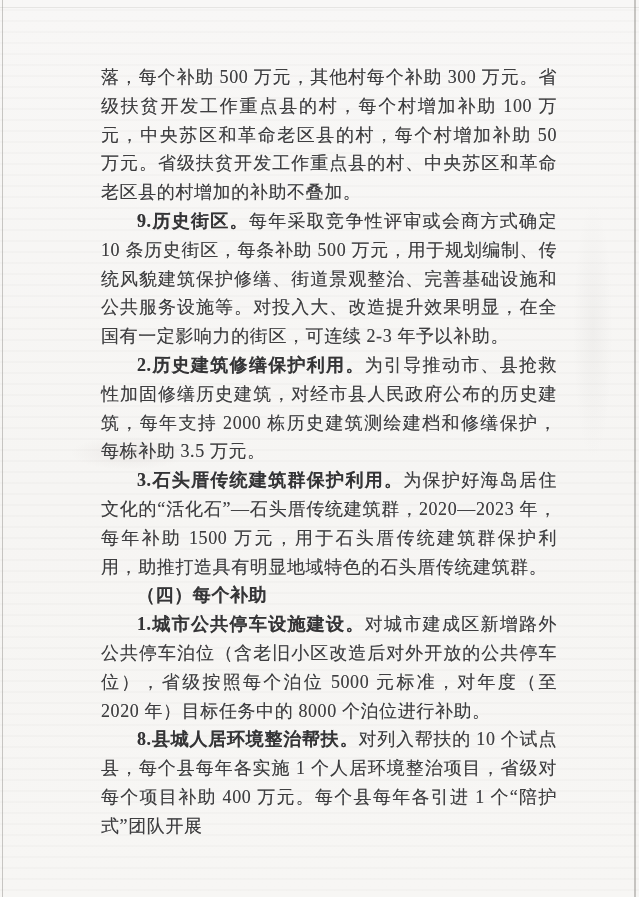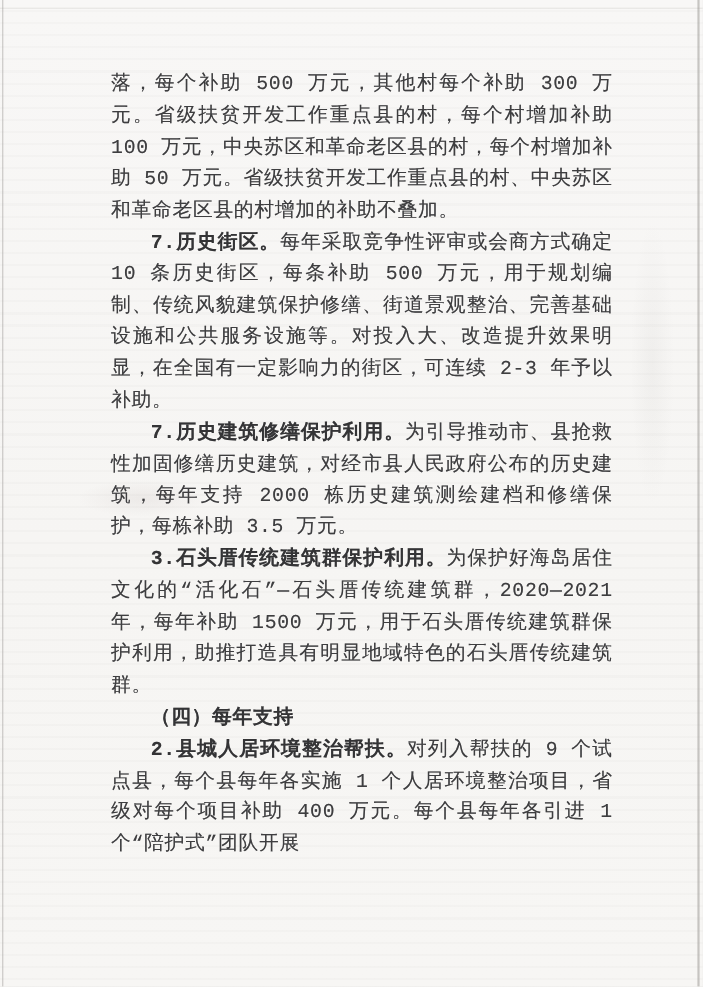--- a/index.html
+++ b/index.html
@@ -11,21 +11,21 @@
     position: relative;
     width: 639px;
     height: 897px;
     margin: 0 auto;
     background:
       repeating-linear-gradient(180deg,
         rgba(255,255,255,0.0) 0px, rgba(255,255,255,0.0) 9px,
         rgba(120,118,114,0.03) 9px, rgba(120,118,114,0.03) 11px),
       linear-gradient(180deg, #f8f7f6 0%, #f6f5f3 55%, #f7f6f4 100%);
     overflow: hidden;
-    font-family: Liberation Mono, monospace;
+    font-family: Liberation Serif, serif;
   }
   .edge-left {
     position: absolute;
     left: 2px; top: 0; bottom: 0;
     width: 1px;
     background: rgba(140,138,134,0.45);
   }
   .edge-right {
     position: absolute;
     right: 3px; top: 0; bottom: 0;
@@ -81,24 +81,25 @@
 <div class="page">
   <div class="edge-top"></div>
   <div class="edge-left"></div>
   <div class="edge-right"></div>
   <div class="smudge-1"></div>
   <div class="smudge-2"></div>
 
   <div class="text-block">
     <p class="para no-indent"><span class="lead"></span><span>落，每个补助 500 万元，其他村每个补助 300 万元。省级扶贫开发工作重点县的村，每个村增加补助 100 万元，中央苏区和革命老区县的村，每个村增加补助 50 万元。省级扶贫开发工作重点县的村、中央苏区和革命老区县的村增加的补助不叠加。</span></p>
 
-    <p class="para"><span class="lead">7.历史街区。</span><span>每年采取竞争性评审或会商方式确定 10 条历史街区，每条补助 500 万元，用于规划编制、传统风貌建筑保护修缮、街道景观整治、完善基础设施和公共服务设施等。对投入大、改造提升效果明显，在全国有一定影响力的街区，可连续 2-3 年予以补助。</span></p>
+    <p class="para"><span class="lead">9.历史街区。</span><span>每年采取竞争性评审或会商方式确定 10 条历史街区，每条补助 500 万元，用于规划编制、传统风貌建筑保护修缮、街道景观整治、完善基础设施和公共服务设施等。对投入大、改造提升效果明显，在全国有一定影响力的街区，可连续 2-3 年予以补助。</span></p>
 
-    <p class="para"><span class="lead">7.历史建筑修缮保护利用。</span><span>为引导推动市、县抢救性加固修缮历史建筑，对经市县人民政府公布的历史建筑，每年支持 2000 栋历史建筑测绘建档和修缮保护，每栋补助 3.5 万元。</span></p>
+    <p class="para"><span class="lead">2.历史建筑修缮保护利用。</span><span>为引导推动市、县抢救性加固修缮历史建筑，对经市县人民政府公布的历史建筑，每年支持 2000 栋历史建筑测绘建档和修缮保护，每栋补助 3.5 万元。</span></p>
 
-    <p class="para"><span class="lead">3.石头厝传统建筑群保护利用。</span><span>为保护好海岛居住文化的“活化石”—石头厝传统建筑群，2020—2021 年，每年补助 1500 万元，用于石头厝传统建筑群保护利用，助推打造具有明显地域特色的石头厝传统建筑群。</span></p>
+    <p class="para"><span class="lead">3.石头厝传统建筑群保护利用。</span><span>为保护好海岛居住文化的“活化石”—石头厝传统建筑群，2020—2023 年，每年补助 1500 万元，用于石头厝传统建筑群保护利用，助推打造具有明显地域特色的石头厝传统建筑群。</span></p>
 
-    <p class="para"><span class="lead">（四）每年支持</span><span></span></p>
+    <p class="para"><span class="lead">（四）每个补助</span><span></span></p>
 
+    <p class="para"><span class="lead">1.城市公共停车设施建设。</span><span>对城市建成区新增路外公共停车泊位（含老旧小区改造后对外开放的公共停车位），省级按照每个泊位 5000 元标准，对年度（至 2020 年）目标任务中的 8000 个泊位进行补助。</span></p>
 
-    <p class="para"><span class="lead">2.县城人居环境整治帮扶。</span><span>对列入帮扶的 9 个试点县，每个县每年各实施 1 个人居环境整治项目，省级对每个项目补助 400 万元。每个县每年各引进 1 个“陪护式”团队开展</span></p>
+    <p class="para"><span class="lead">8.县城人居环境整治帮扶。</span><span>对列入帮扶的 10 个试点县，每个县每年各实施 1 个人居环境整治项目，省级对每个项目补助 400 万元。每个县每年各引进 1 个“陪护式”团队开展</span></p>
   </div>
 </div>
 
 </body></html>

